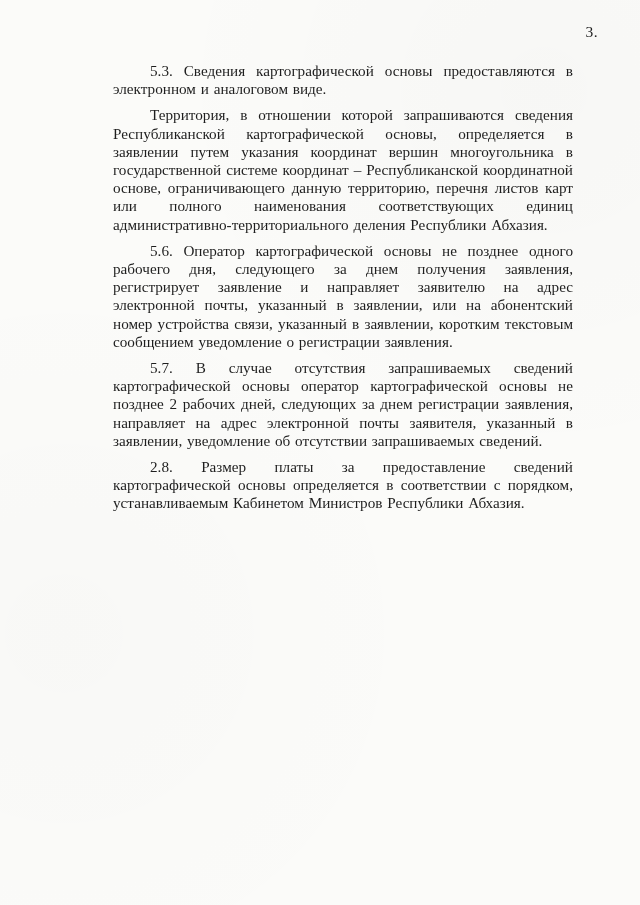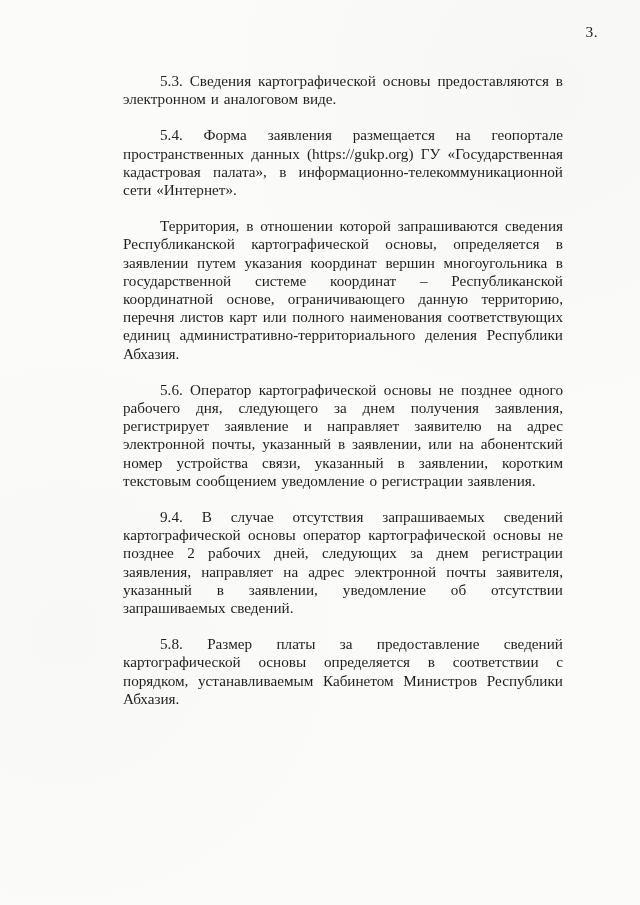--- a/index.html
+++ b/index.html
@@ -34,35 +34,34 @@
   .content {
     position: absolute;
     top: 54px;
     left: 105px;
     width: 476px;
     font-size: 15.2px;
     line-height: 18.2px;
     text-align: justify;
   }
   .content p {
-    margin: 18px;
+    margin: 8px;
     padding: 0;
     text-indent: 37px;
     word-spacing: 1px;
   }
 </style>
 </head>
 <body>
 
 <div class="page">
 
   <div class="page-number">3.</div>
 
   <div class="content">
     <p>5.3. Сведения картографической основы предоставляются в электронном и аналоговом виде.</p>
-    <p>5.4. Форма заявления размещается на геопортале пространственных данных (https://gukp.org) ГУ «Государственная кадастровая палата», в информационно-телекоммуникационной сети «Интернет».</p>
     <p>Территория, в отношении которой запрашиваются сведения Республиканской картографической основы, определяется в заявлении путем указания координат вершин многоугольника в государственной системе координат – Республиканской координатной основе, ограничивающего данную территорию, перечня листов карт или полного наименования соответствующих единиц административно-территориального деления Республики Абхазия.</p>
     <p>5.6. Оператор картографической основы не позднее одного рабочего дня, следующего за днем получения заявления, регистрирует заявление и направляет заявителю на адрес электронной почты, указанный в заявлении, или на абонентский номер устройства связи, указанный в заявлении, коротким текстовым сообщением уведомление о регистрации заявления.</p>
-    <p>9.4. В случае отсутствия запрашиваемых сведений картографической основы оператор картографической основы не позднее 2 рабочих дней, следующих за днем регистрации заявления, направляет на адрес электронной почты заявителя, указанный в заявлении, уведомление об отсутствии запрашиваемых сведений.</p>
-    <p>5.8. Размер платы за предоставление сведений картографической основы определяется в соответствии с порядком, устанавливаемым Кабинетом Министров Республики Абхазия.</p>
+    <p>5.7. В случае отсутствия запрашиваемых сведений картографической основы оператор картографической основы не позднее 2 рабочих дней, следующих за днем регистрации заявления, направляет на адрес электронной почты заявителя, указанный в заявлении, уведомление об отсутствии запрашиваемых сведений.</p>
+    <p>2.8. Размер платы за предоставление сведений картографической основы определяется в соответствии с порядком, устанавливаемым Кабинетом Министров Республики Абхазия.</p>
   </div>
 
 </div>
 
 </body></html>

